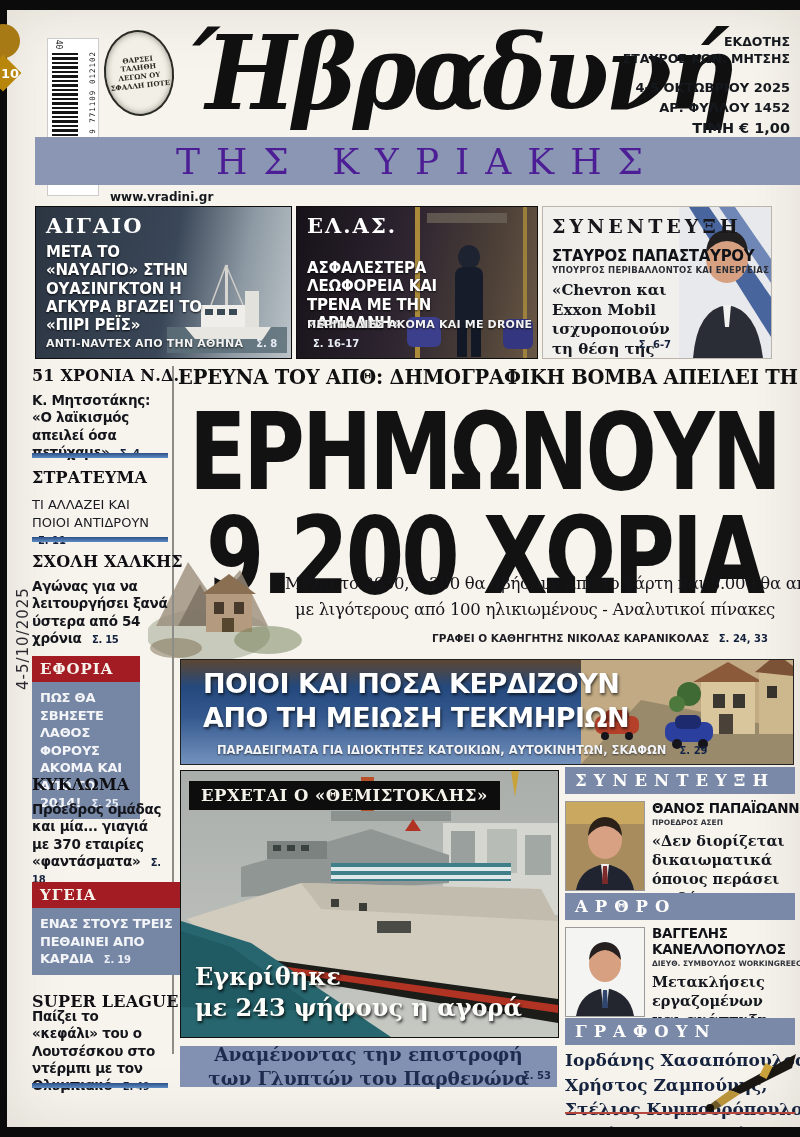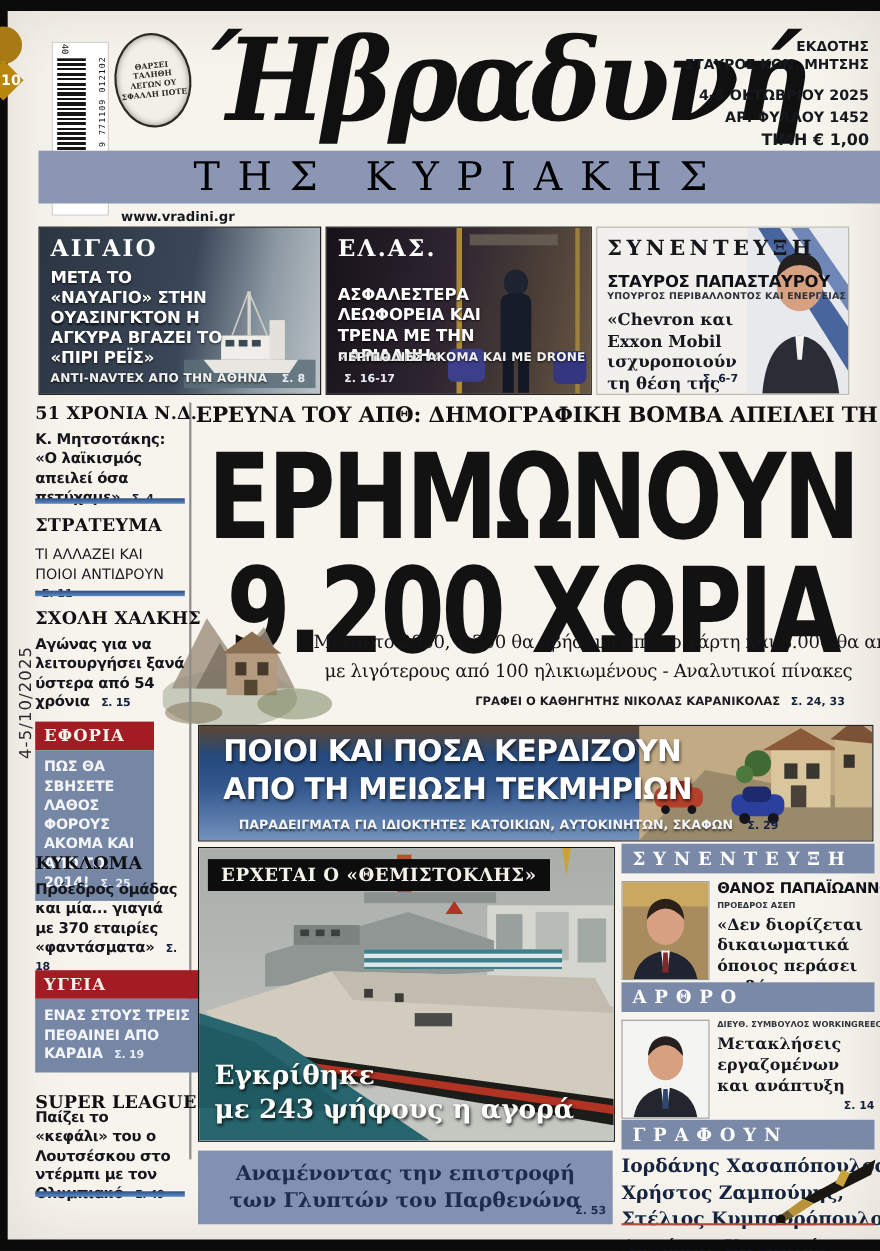--- a/index.html
+++ b/index.html
@@ -12,21 +12,21 @@
   
   .logo{font-family:"DejaVu Serif",serif;font-style:italic;font-weight:bold;
         font-size:96px;line-height:1;color:#101010;letter-spacing:-4px;white-space:nowrap;
         transform:scaleY(1.08);transform-origin:top left;}
   .pubblock{width:190px;text-align:right;color:#15181d;}
   .pubblock div{line-height:1.35;}
   .pub-s{font-size:12.5px;font-weight:bold;}
   .pub-b{font-size:13px;font-weight:bold;}
   .pub-p{font-size:14.5px;font-weight:900;}
   .band{background:#8a96b3;}
-  .band-text{font-family:"DejaVu Serif",serif;color:#000000;font-size:36px;letter-spacing:16px;
+  .band-text{font-family:"DejaVu Serif",serif;color:#4c1d95;font-size:36px;letter-spacing:16px;
              white-space:nowrap;}
   .seal{border:2px solid #2a2a24;border-radius:50%;background:#f2efe6;color:#2d2b22;
         font-family:"DejaVu Serif",serif;font-weight:bold;font-size:7px;line-height:1.25;
         display:flex;align-items:center;justify-content:center;text-align:center;
         transform:rotate(-6deg);box-shadow:inset 0 0 6px rgba(40,40,30,.5);}
   .barcode-box{background:#fff;border:1px solid #ccc;}
   .barcode-bars{position:absolute;left:4px;top:14px;width:26px;bottom:14px;
         background:repeating-linear-gradient(180deg,#151515 0 2px,#fff 2px 4px,#151515 4px 7px,#fff 7px 9px);}
   .barcode-digits{position:absolute;right:1px;top:12px;writing-mode:vertical-rl;transform:rotate(180deg);
         font-family:"DejaVu Sans Mono",monospace;font-size:7.5px;color:#111;letter-spacing:1px;}
@@ -371,21 +371,21 @@
       </svg>
     </span>
     <div class="abs ship-label" style="left:8px;top:10px;">ΕΡΧΕΤΑΙ Ο «ΘΕΜΙΣΤΟΚΛΗΣ»</div>
     <div class="abs" style="left:14px;bottom:14px;">
       <div class="ship-cap">Εγκρίθηκε</div>
       <div class="ship-cap">με 243 ψήφους  η αγορά</div>
     </div>
   </div>
 
   <div class="abs" style="left:180px;top:1046px;width:377px;height:57px;display:flex;">
-    <div class="hist-body" style="flex:1;height:67px;position:relative;">
+    <div class="hist-body" style="flex:1;height:41px;position:relative;">
       <div class="hist-line">Αναμένοντας την επιστροφή</div>
       <div class="hist-line">των Γλυπτών του Παρθενώνα</div>
       <span class="pg" style="position:absolute;right:6px;bottom:6px;color:#1d2c4e;">Σ. 53</span>
     </div>
   </div>
 
   <div class="abs rc-head" style="left:565px;top:767px;width:220px;">ΣΥΝΕΝΤΕΥΞΗ</div>
 
   <div class="abs rc-photo" style="left:565px;top:801px;width:78px;height:88px;">
     <svg width="78" height="88" viewBox="0 0 78 88">
@@ -411,20 +411,21 @@
     <svg width="78" height="88" viewBox="0 0 78 88">
       <rect width="78" height="88" fill="#f4f4f2"></rect>
       <ellipse cx="39" cy="36" rx="16" ry="18" fill="#d7a081"></ellipse>
       <path d="M23,32 Q24,15 39,14 Q54,15 55,32 Q47,22 39,22 Q31,22 23,32Z" fill="#25201f"></path>
       <path d="M10,88 Q14,64 39,60 Q64,64 68,88Z" fill="#23262e"></path>
       <polygon points="35,60 43,60 41,78 37,78" fill="#f6f6f4"></polygon>
       <polygon points="37,62 41,62 42,80 36,80" fill="#31466e"></polygon>
     </svg>
   </div>
   <div class="abs" style="left:652px;top:925px;width:143px;">
+    <div class="rc-name">ΒΑΓΓΕΛΗΣ ΚΑΝΕΛΛΟΠΟΥΛΟΣ</div>
     <div class="rc-role" style="margin-top:2px;">ΔΙΕΥΘ. ΣΥΜΒΟΥΛΟΣ WORKINGREECE.IO</div>
     <div class="rc-quote" style="margin-top:5px;">Μετακλήσεις εργαζομένων και ανάπτυξη</div>
     <div class="pg" style="text-align:right;margin-top:2px;">Σ. 14</div>
   </div>
 
   <div class="abs rc-head" style="left:565px;top:1018px;width:220px;">ΓΡΑΦΟΥΝ</div>
 
   <div class="abs" style="left:565px;top:1048px;width:230px;">
     <div class="writers-line">Ιορδάνης Χασαπόπουλος,</div>
     <div class="writers-line">Χρήστος Ζαμπούνης,</div>

